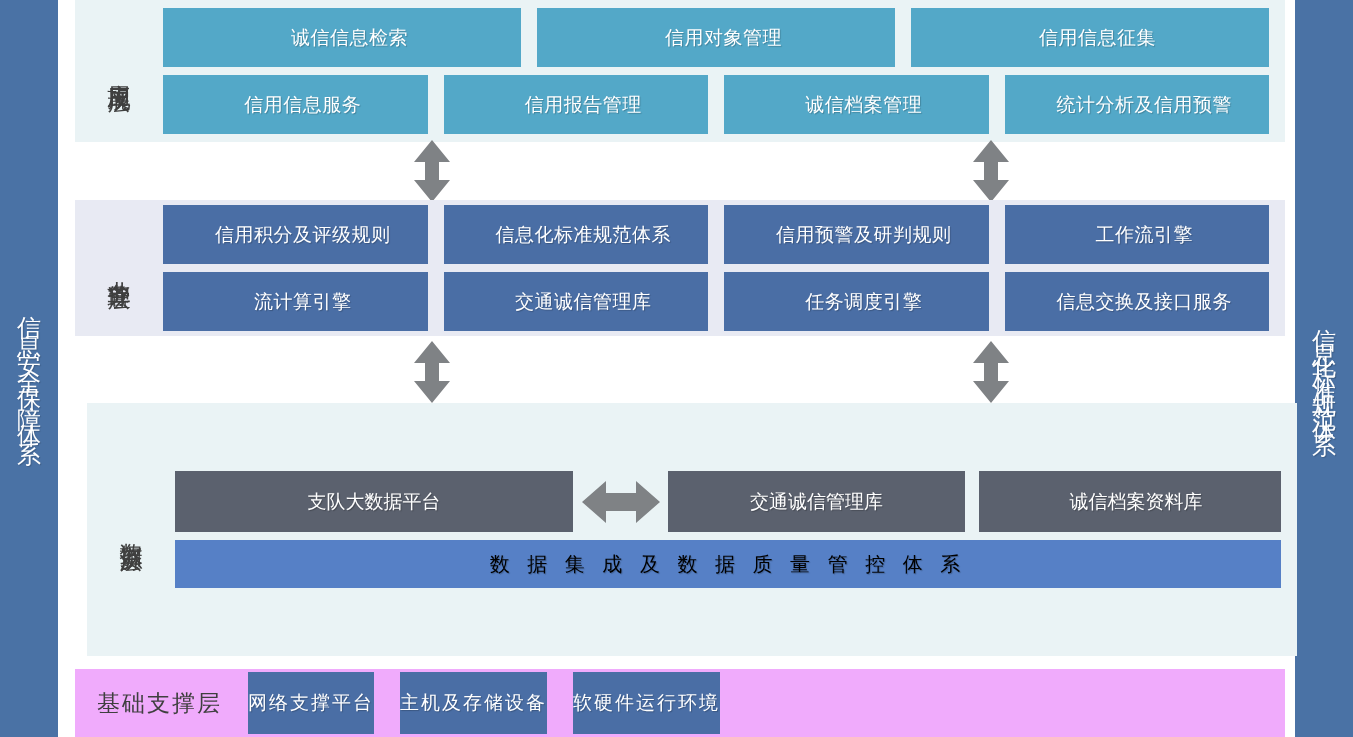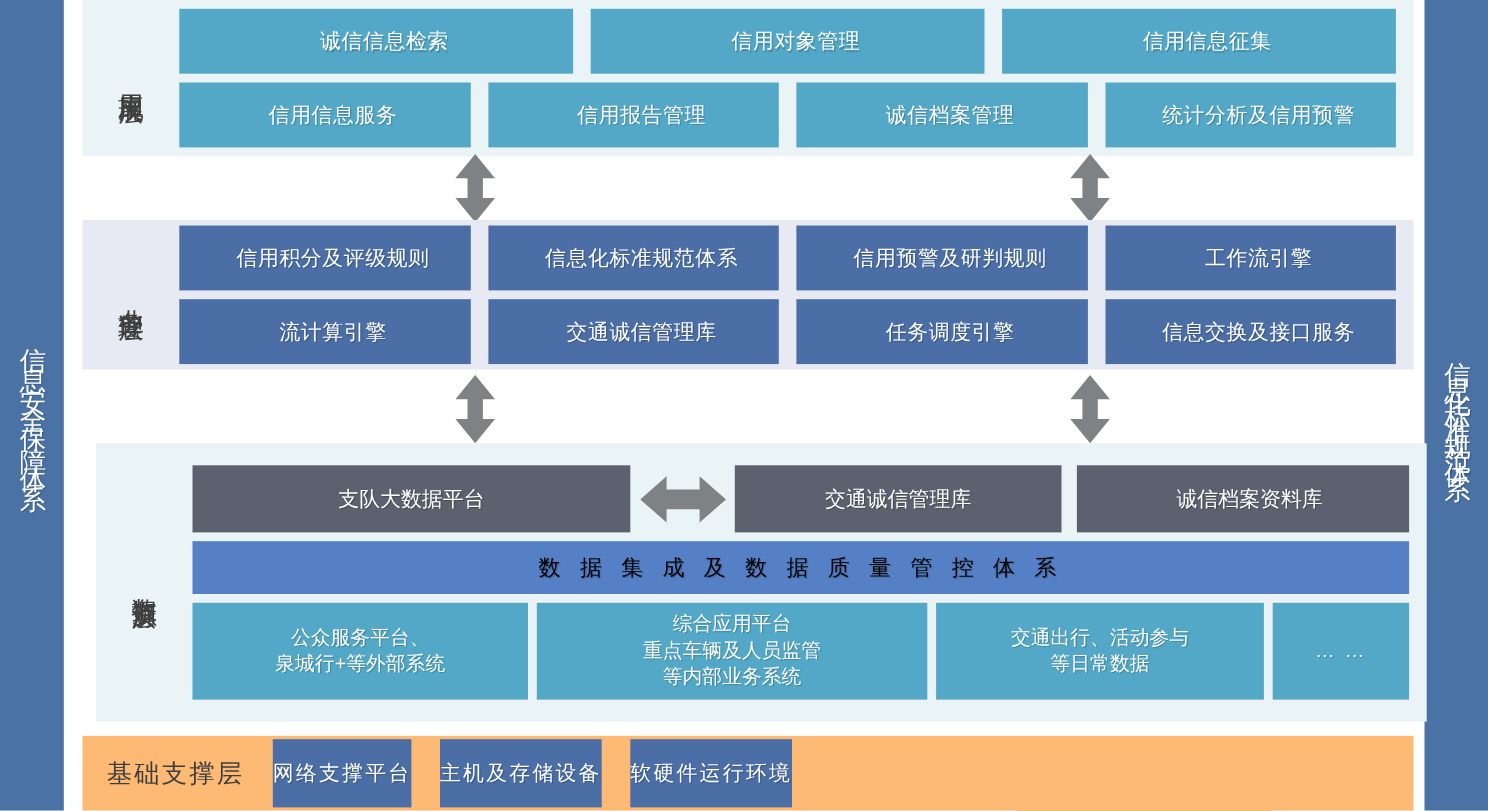--- a/index.html
+++ b/index.html
@@ -42,21 +42,21 @@
   }
   .panel-body { flex: 1; display: flex; flex-direction: column; justify-content: center; }
 
   
   #app-layer { left: 75px; top: 0px; width: 1210px; height: 142px; background: #eaf3f5; }
   
   #biz-layer { left: 75px; top: 200px; width: 1210px; height: 136px; background: #e8eaf3; }
   
   #data-layer { left: 87px; top: 403px; width: 1210px; height: 253px; background: #eaf3f5; }
   
-  #base-layer { left: 75px; top: 669px; width: 1210px; height: 68px; background: #fdba74; }
+  #base-layer { left: 75px; top: 669px; width: 1210px; height: 68px; background: #f0abfc; }
 
   .tile-grid { display: flex; flex-direction: column; gap: 8px; padding: 0 16px 0 0; }
   .tile-row  { display: flex; gap: 16px; }
   .tile {
     flex: 1; height: 59px;
     display: flex; align-items: center; justify-content: center;
     color: #ffffff; font-size: 19px; letter-spacing: 0.5px;
     text-shadow: 1px 1px 1px rgba(0,0,0,.22);
     white-space: nowrap;
     padding-left: 15px;
@@ -193,42 +193,20 @@
           <svg class="h-arrow" style="position:relative;" viewBox="0 0 78 46">
             <polygon points="0,23 24,2 24,14 54,14 54,2 78,23 54,44 54,32 24,32 24,44" fill="#7f8285"></polygon>
           </svg>
         </div>
         <div class="dbox b2">交通诚信管理库</div>
         <div class="dbox b3">诚信档案资料库</div>
       </div>
 
       <div class="band">数 据 集 成 及 数 据 质 量 管 控 体 系</div>
 
-      <div class="data-row-bottom">
-        <div class="sbox s1">
-          <div>
-            <div>公众服务平台、</div>
-            <div>泉城行+等外部系统</div>
-          </div>
-        </div>
-        <div class="sbox s2">
-          <div>
-            <div>综合应用平台</div>
-            <div>重点车辆及人员监管</div>
-            <div>等内部业务系统</div>
-          </div>
-        </div>
-        <div class="sbox s3">
-          <div>
-            <div>交通出行、活动参与</div>
-            <div>等日常数据</div>
-          </div>
-        </div>
-        <div class="sbox s4">… …</div>
-      </div>
 
     </div>
   </div>
 
   <div class="panel" id="base-layer">
     <div class="base-inner">
       <div class="base-label">基础支撑层</div>
       <div class="base-tile">网络支撑平台</div>
       <div class="base-tile">主机及存储设备</div>
       <div class="base-tile">软硬件运行环境</div>

